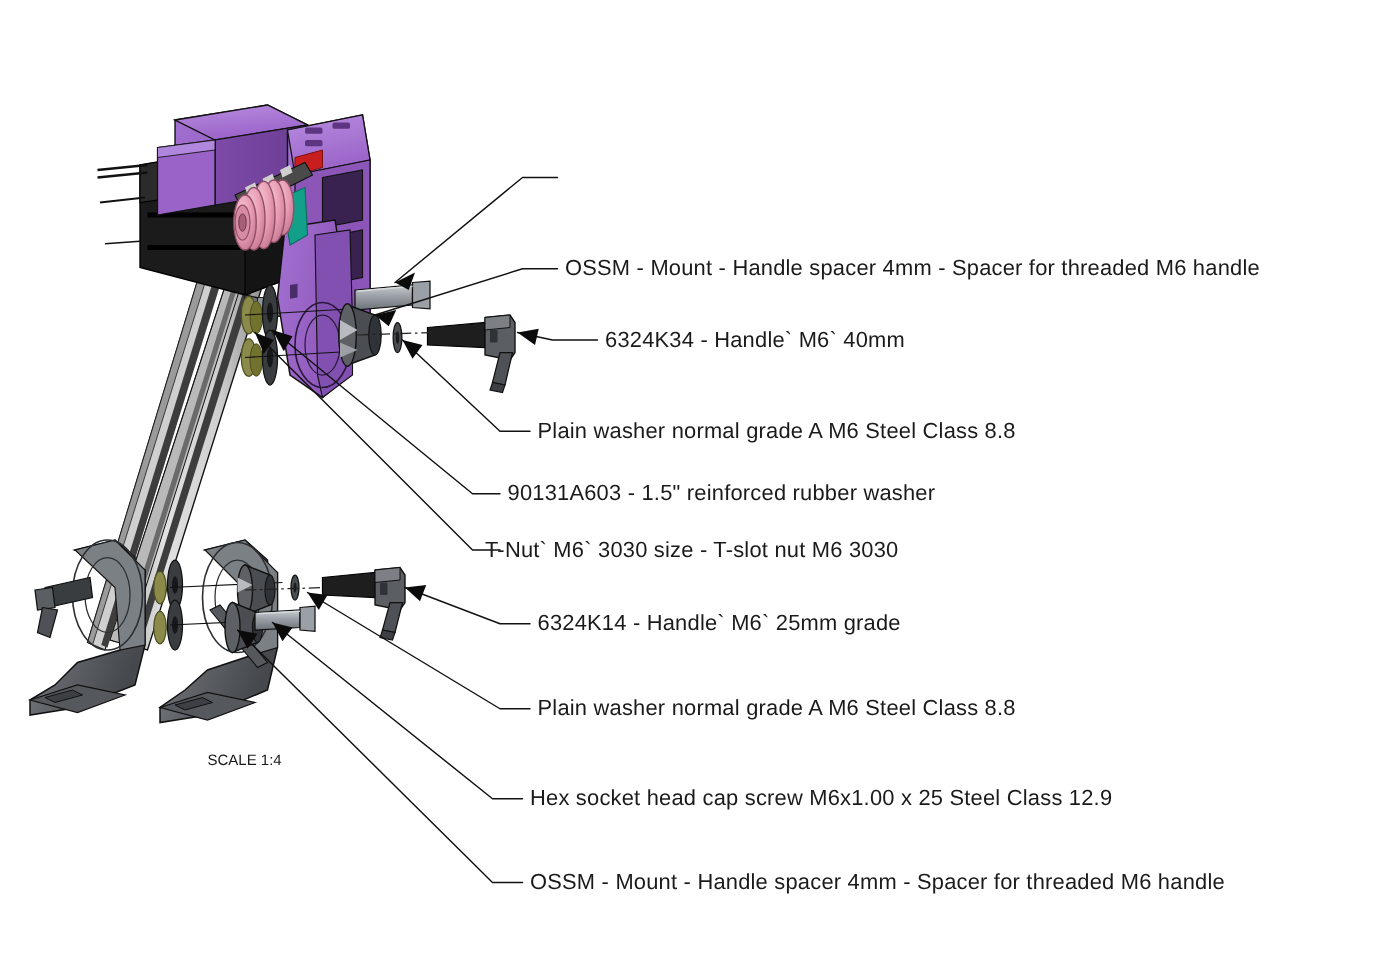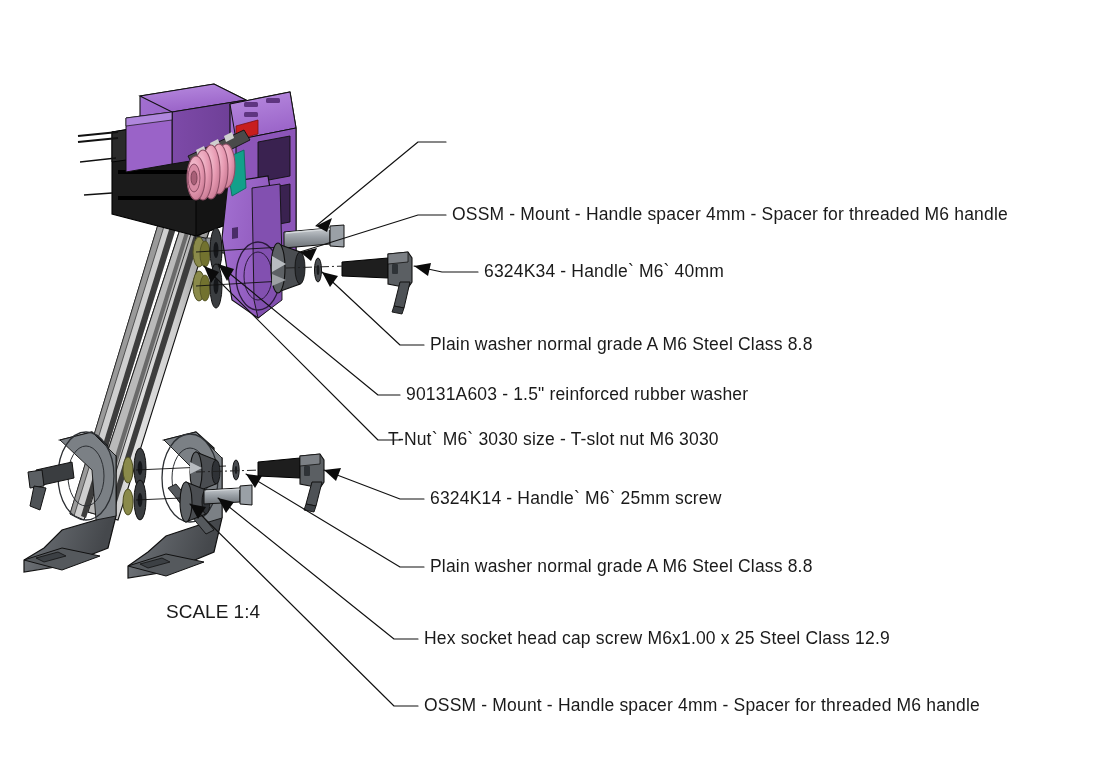--- a/index.html
+++ b/index.html
@@ -18,21 +18,21 @@
     font-size:17.5px;
     line-height:1.0;
     white-space:nowrap;
     color:#1a1a1a;
     letter-spacing:0.01em;
     z-index:4;
   }
   #scale-note{
     position:absolute;
     left:166px;top:601px;
-    font-size:19px;
+    font-size:12px;
     white-space:nowrap;
     color:#1a1a1a;
     z-index:4;
   }
   .ldr{fill:none;stroke:#111111;stroke-width:1.15;stroke-linecap:round;stroke-linejoin:round;}
   .arw{fill:#0b0b0b;stroke:none;}
   .dash{fill:none;stroke:#222;stroke-width:1;stroke-dasharray:9 3 2 3;}
 </style>
 </head>
 <body>
@@ -317,21 +317,21 @@
   <div class="callout-label" style="left:452px;top:215px;transform:translateY(-50%);">OSSM - Mount - Handle spacer 4mm - Spacer for threaded M6 handle</div>
 
   <div class="callout-label" style="left:484px;top:272px;transform:translateY(-50%);text-align:center;">6324K34 - Handle` M6` 40mm</div>
 
   <div class="callout-label" style="left:430px;top:345px;transform:translateY(-50%);">Plain washer normal grade A M6 Steel Class 8.8</div>
 
   <div class="callout-label" style="left:406px;top:395px;transform:translateY(-50%);">90131A603 - 1.5" reinforced rubber washer</div>
 
   <div class="callout-label" style="left:388px;top:440px;transform:translateY(-50%);">T-Nut` M6` 3030 size - T-slot nut M6 3030</div>
 
-  <div class="callout-label" style="left:430px;top:499px;transform:translateY(-50%);">6324K14 - Handle` M6` 25mm screw</div>
+  <div class="callout-label" style="left:430px;top:499px;transform:translateY(-50%);">6324K14 - Handle` M6` 25mm grade</div>
 
   <div class="callout-label" style="left:430px;top:567px;transform:translateY(-50%);">Plain washer normal grade A M6 Steel Class 8.8</div>
 
   <div class="callout-label" style="left:424px;top:639px;transform:translateY(-50%);">Hex socket head cap screw M6x1.00 x 25 Steel Class 12.9</div>
 
   <div class="callout-label" style="left:424px;top:706px;transform:translateY(-50%);">OSSM - Mount - Handle spacer 4mm - Spacer for threaded M6 handle</div>
 
   <div id="scale-note">SCALE 1:4</div>
 
 </div>

